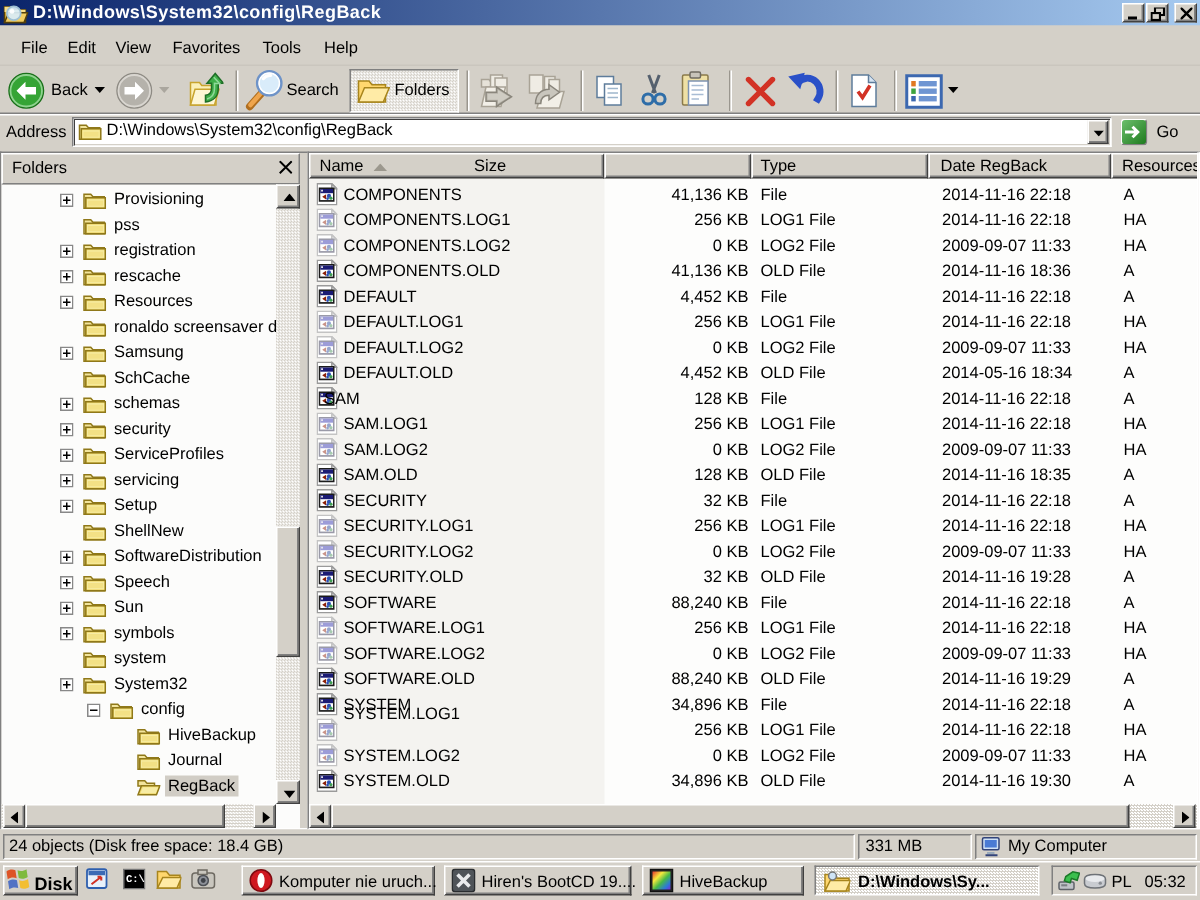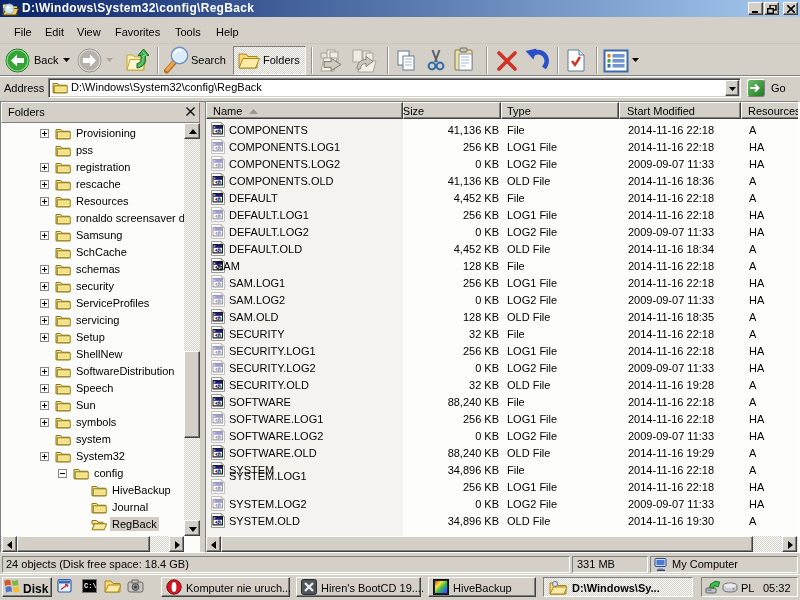--- a/index.html
+++ b/index.html
@@ -486,23 +486,23 @@
 
   <div class="abs hdrbtn" style="left:0px;top:0px;width:197px;height:17px"></div>
   <div class="abs hdrbtn" style="left:197px;top:0px;width:98px;height:17px"></div>
   <div class="abs hdrbtn" style="left:295px;top:0px;width:118px;height:17px"></div>
   <div class="abs hdrbtn" style="left:413px;top:0px;width:122px;height:17px"></div>
   <div class="abs hdrbtn" style="left:535px;top:0px;width:120px;height:17px"></div>
   <div class="abs" style="left:7px;top:3px">Name</div>
   <svg class="abs" style="left:43px;top:7px" width="9" height="5" viewBox="0 0 9 5">
       <path d="M4.5 0 L9 5 L0 5 Z" fill="#9C988E"></path>
     </svg>
-  <div class="abs" style="left:122px;top:3px;width:171px;text-align:center">Size</div>
+  <div class="abs" style="left:110px;top:3px;width:171px;text-align:left">Size</div>
   <div class="abs" style="left:301px;top:3px">Type</div>
-  <div class="abs" style="left:421px;top:3px">Start Modified</div>
+  <div class="abs" style="left:421px;top:3px">Date RegBack</div>
   <div class="abs" style="left:542px;top:3px">Resources</div>
 
   <div class="abs" style="left:2px;top:-102px">
 <div class="abs" style="left:0;top:0">
         <svg class="abs" style="left:3px;top:122px" width="14" height="15" viewBox="0 0 14 15">
 <path d="M0.5 0.5 L10.2 0.5 L13.5 3.8 L13.5 14.5 L0.5 14.5 Z" fill="#fff" stroke="#9a9a9a" stroke-width="1"></path>
 <path d="M10.2 0.5 L10.2 3.8 L13.5 3.8 Z" fill="#e8e8e8" stroke="#9a9a9a" stroke-width="1"></path>
 <rect x="2" y="3.5" width="9.5" height="8.5" fill="#fff" stroke="#1c1c1c" stroke-width="1"></rect>
 <rect x="2.5" y="4" width="8.5" height="2.8" fill="#1b1b74"></rect>
 <rect x="3.1" y="4.5" width="1.2" height="1.2" fill="#e8e8ee"></rect>
@@ -641,21 +641,21 @@
 <rect x="3.1" y="4.5" width="1.2" height="1.2" fill="#e8e8ee"></rect>
 <path d="M2.5 11.5 L11.5 11.5 L11.5 12 L2.5 12 Z" fill="#1c1c1c"></path>
 <path d="M3.8 9.2 L6.4 7.5 L6.4 11 Z" fill="#8B2008"></path>
 <circle cx="8.3" cy="8.6" r="1.4" fill="#2b50b4"></circle>
 <circle cx="9.6" cy="10.1" r="1.1" fill="#3d9e52"></circle>
 <circle cx="7.4" cy="10.4" r="0.9" fill="#2b50b4"></circle>
 </svg>
         <div class="abs" style="left:21px;top:243px">DEFAULT.OLD</div>
         <div class="abs" style="left:120px;top:243px;width:171px;text-align:right">4,452 KB</div>
         <div class="abs" style="left:299px;top:243px">OLD File</div>
-        <div class="abs" style="left:420px;top:243px">2014-11-16 18:34</div>
+        <div class="abs" style="left:420px;top:243px">2014-05-16 18:34</div>
         <div class="abs" style="left:541px;top:243px">A</div>
       </div>
 <div class="abs" style="left:0;top:0">
         <svg class="abs" style="left:3px;top:258px" width="14" height="15" viewBox="0 0 14 15">
 <path d="M0.5 0.5 L10.2 0.5 L13.5 3.8 L13.5 14.5 L0.5 14.5 Z" fill="#fff" stroke="#9a9a9a" stroke-width="1"></path>
 <path d="M10.2 0.5 L10.2 3.8 L13.5 3.8 Z" fill="#e8e8e8" stroke="#9a9a9a" stroke-width="1"></path>
 <rect x="2" y="3.5" width="9.5" height="8.5" fill="#fff" stroke="#1c1c1c" stroke-width="1"></rect>
 <rect x="2.5" y="4" width="8.5" height="2.8" fill="#1b1b74"></rect>
 <rect x="3.1" y="4.5" width="1.2" height="1.2" fill="#e8e8ee"></rect>
 <path d="M2.5 11.5 L11.5 11.5 L11.5 12 L2.5 12 Z" fill="#1c1c1c"></path>

